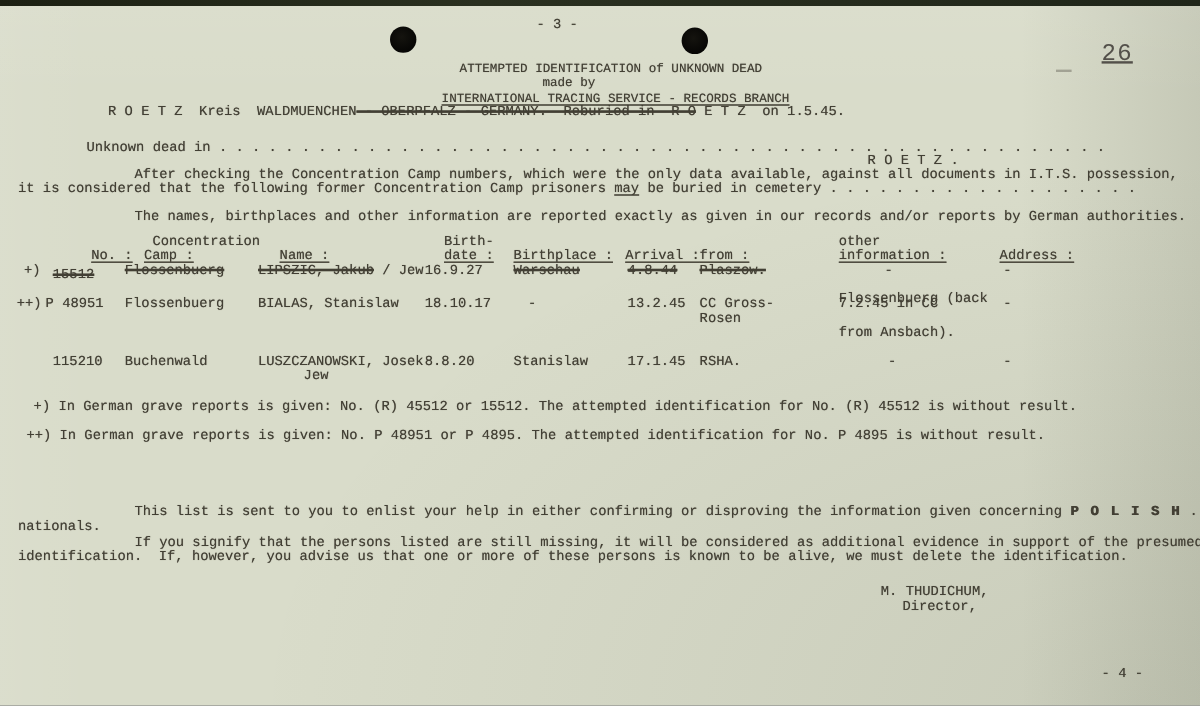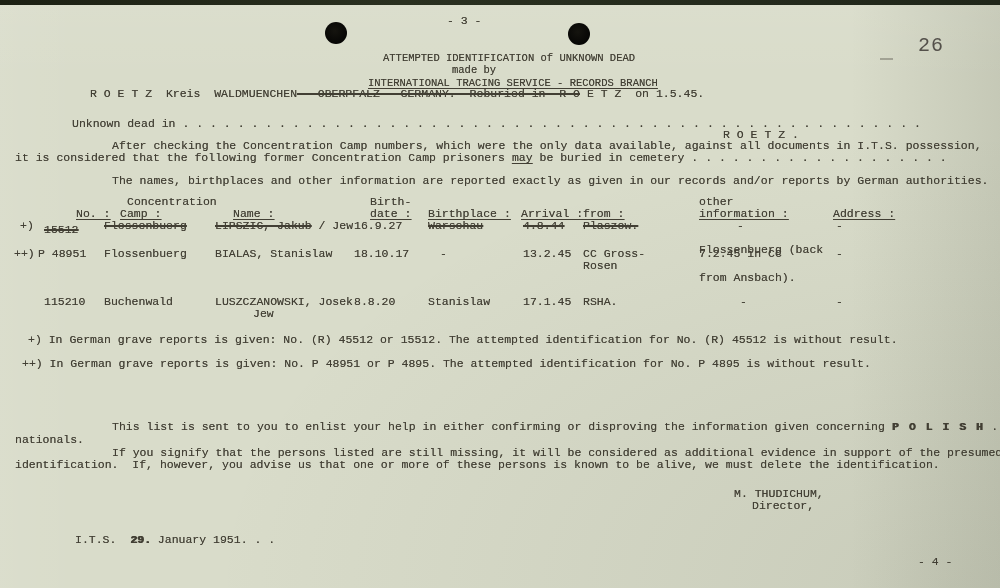--- a/index.html
+++ b/index.html
@@ -17,21 +17,21 @@
     color:#423f34;
   }
   .line{
     position:absolute;
     font-size:11.5px;
     line-height:12px;
     white-space:pre;
     text-shadow:0 0 0.6px rgba(62,59,48,0.65);
   }
   .small{font-size:10.5px;}
-  .big{font-size:20px;letter-spacing:1px;text-shadow:none;color:#53504a;}
+  .big{font-size:20px;letter-spacing:1px;text-shadow:none;color:#53504a;text-decoration:underline;}
   .ul{text-decoration:underline;text-underline-offset:2px;text-align:right;}
   .strike{text-decoration:line-through;text-decoration-thickness:1.5px;}
   .ovr{font-weight:bold;text-shadow:0.7px 0 currentColor, 0 0 0.6px rgba(62,59,48,0.65);}
   .bold-sp{font-weight:bold;letter-spacing:1.5px;text-shadow:0.6px 0 currentColor;}
   .top-strip{
     position:absolute;left:0;top:0;width:1000px;height:5px;
     background:linear-gradient(to right,#1c2013,#2a3020 40%,#20261a);
   }
   .hole{
     position:absolute;width:22px;height:22px;border-radius:50%;
@@ -125,17 +125,16 @@
   <div class="line" style="left:22px;top:358px">++) In German grave reports is given: No. P 48951 or P 4895. The attempted identification for No. P 4895 is without result.</div>
 
   <div class="line" style="left:112px;top:421px"><span>This list is sent to you to enlist your help in either confirming or disproving the information given concerning </span><span class="bold-sp">P O L I S H</span><span> . . .</span></div>
   <div class="line" style="left:15px;top:434px">nationals.</div>
   <div class="line" style="left:112px;top:447px">If you signify that the persons listed are still missing, it will be considered as additional evidence in support of the presumed</div>
   <div class="line" style="left:15px;top:459px">identification.  If, however, you advise us that one or more of these persons is known to be alive, we must delete the identification.</div>
 
   <div class="line" style="left:734px;top:488px">M. THUDICHUM,</div>
   <div class="line" style="left:752px;top:500px">Director,</div>
 
-  <div class="line" style="left:75px;top:534px"><span>I.T.S.  </span><span class="ovr">29.</span><span> January 1951. . .</span></div>
 
   <div class="line" style="left:918px;top:556px">- 4 -</div>
 
 </div>
 
 </body></html>

